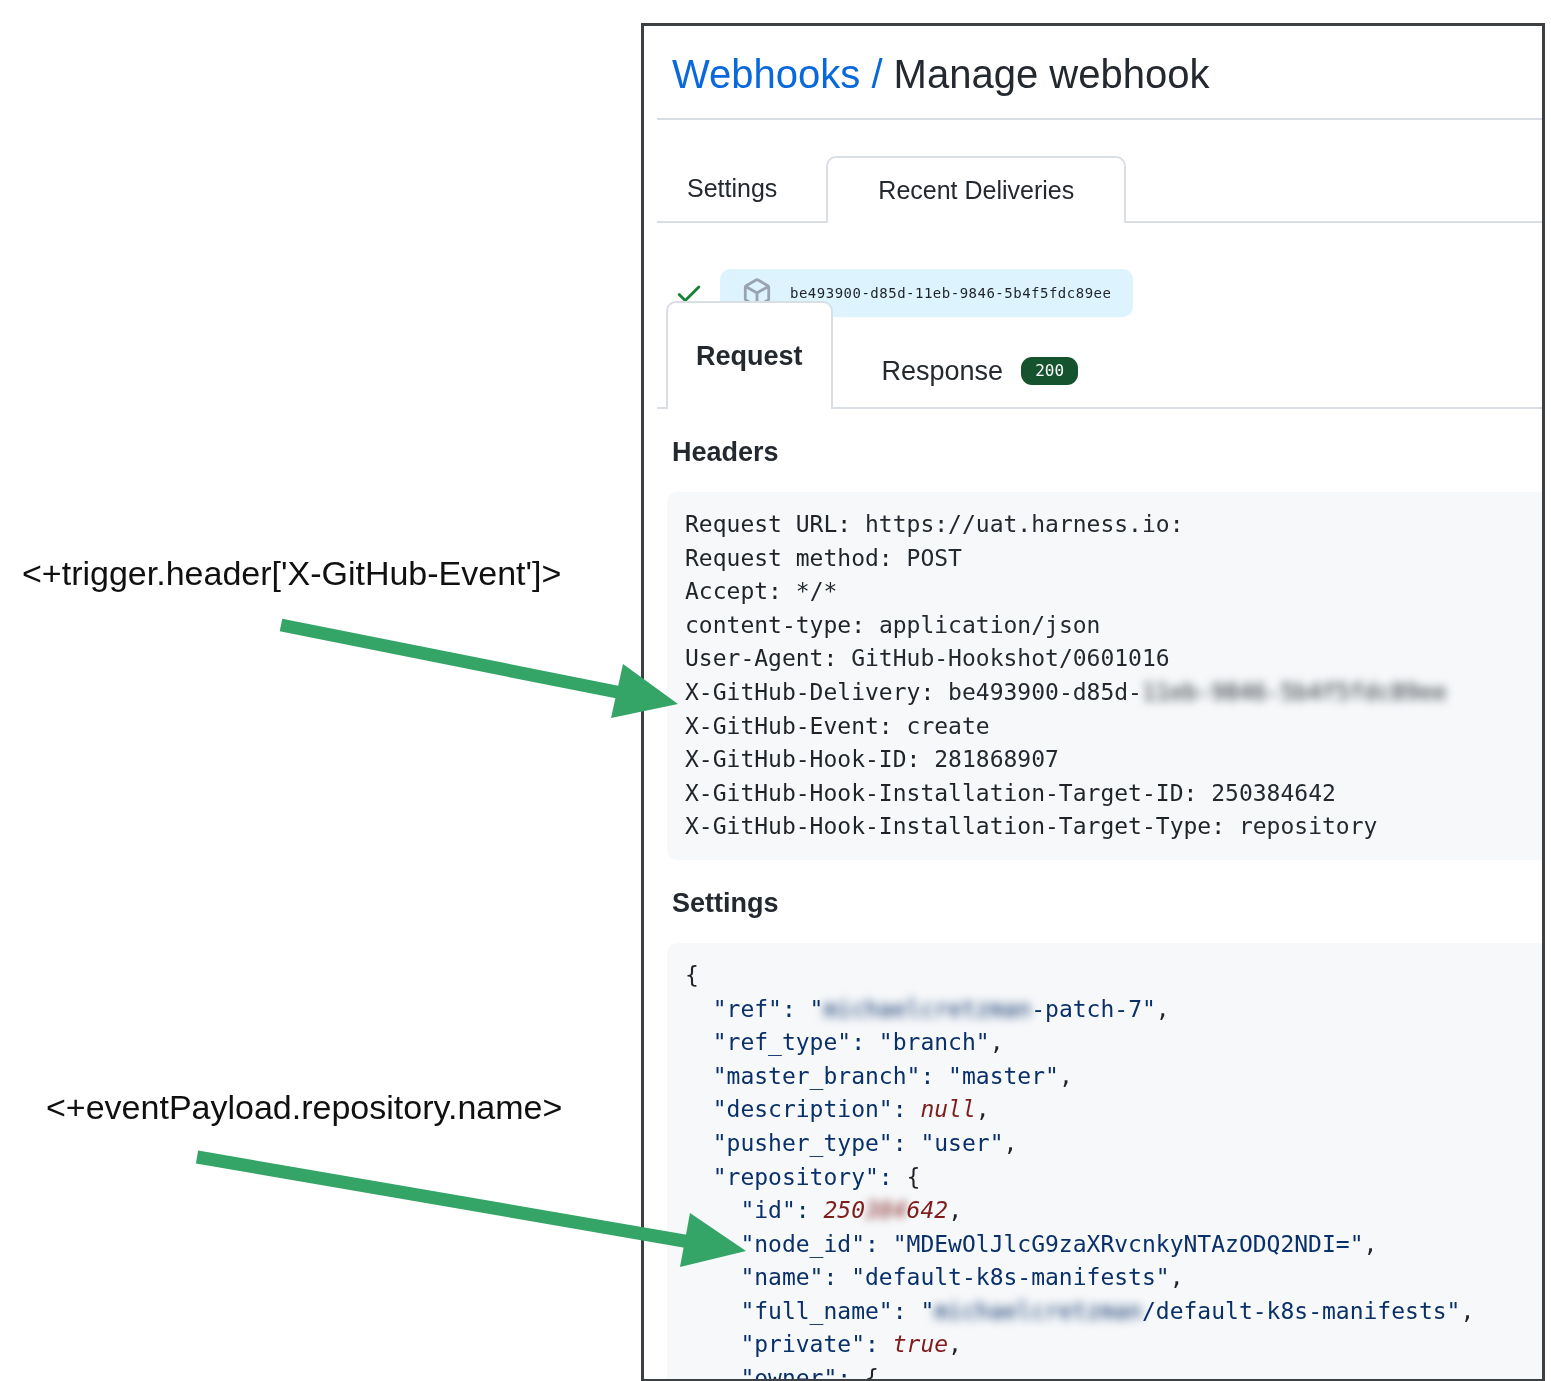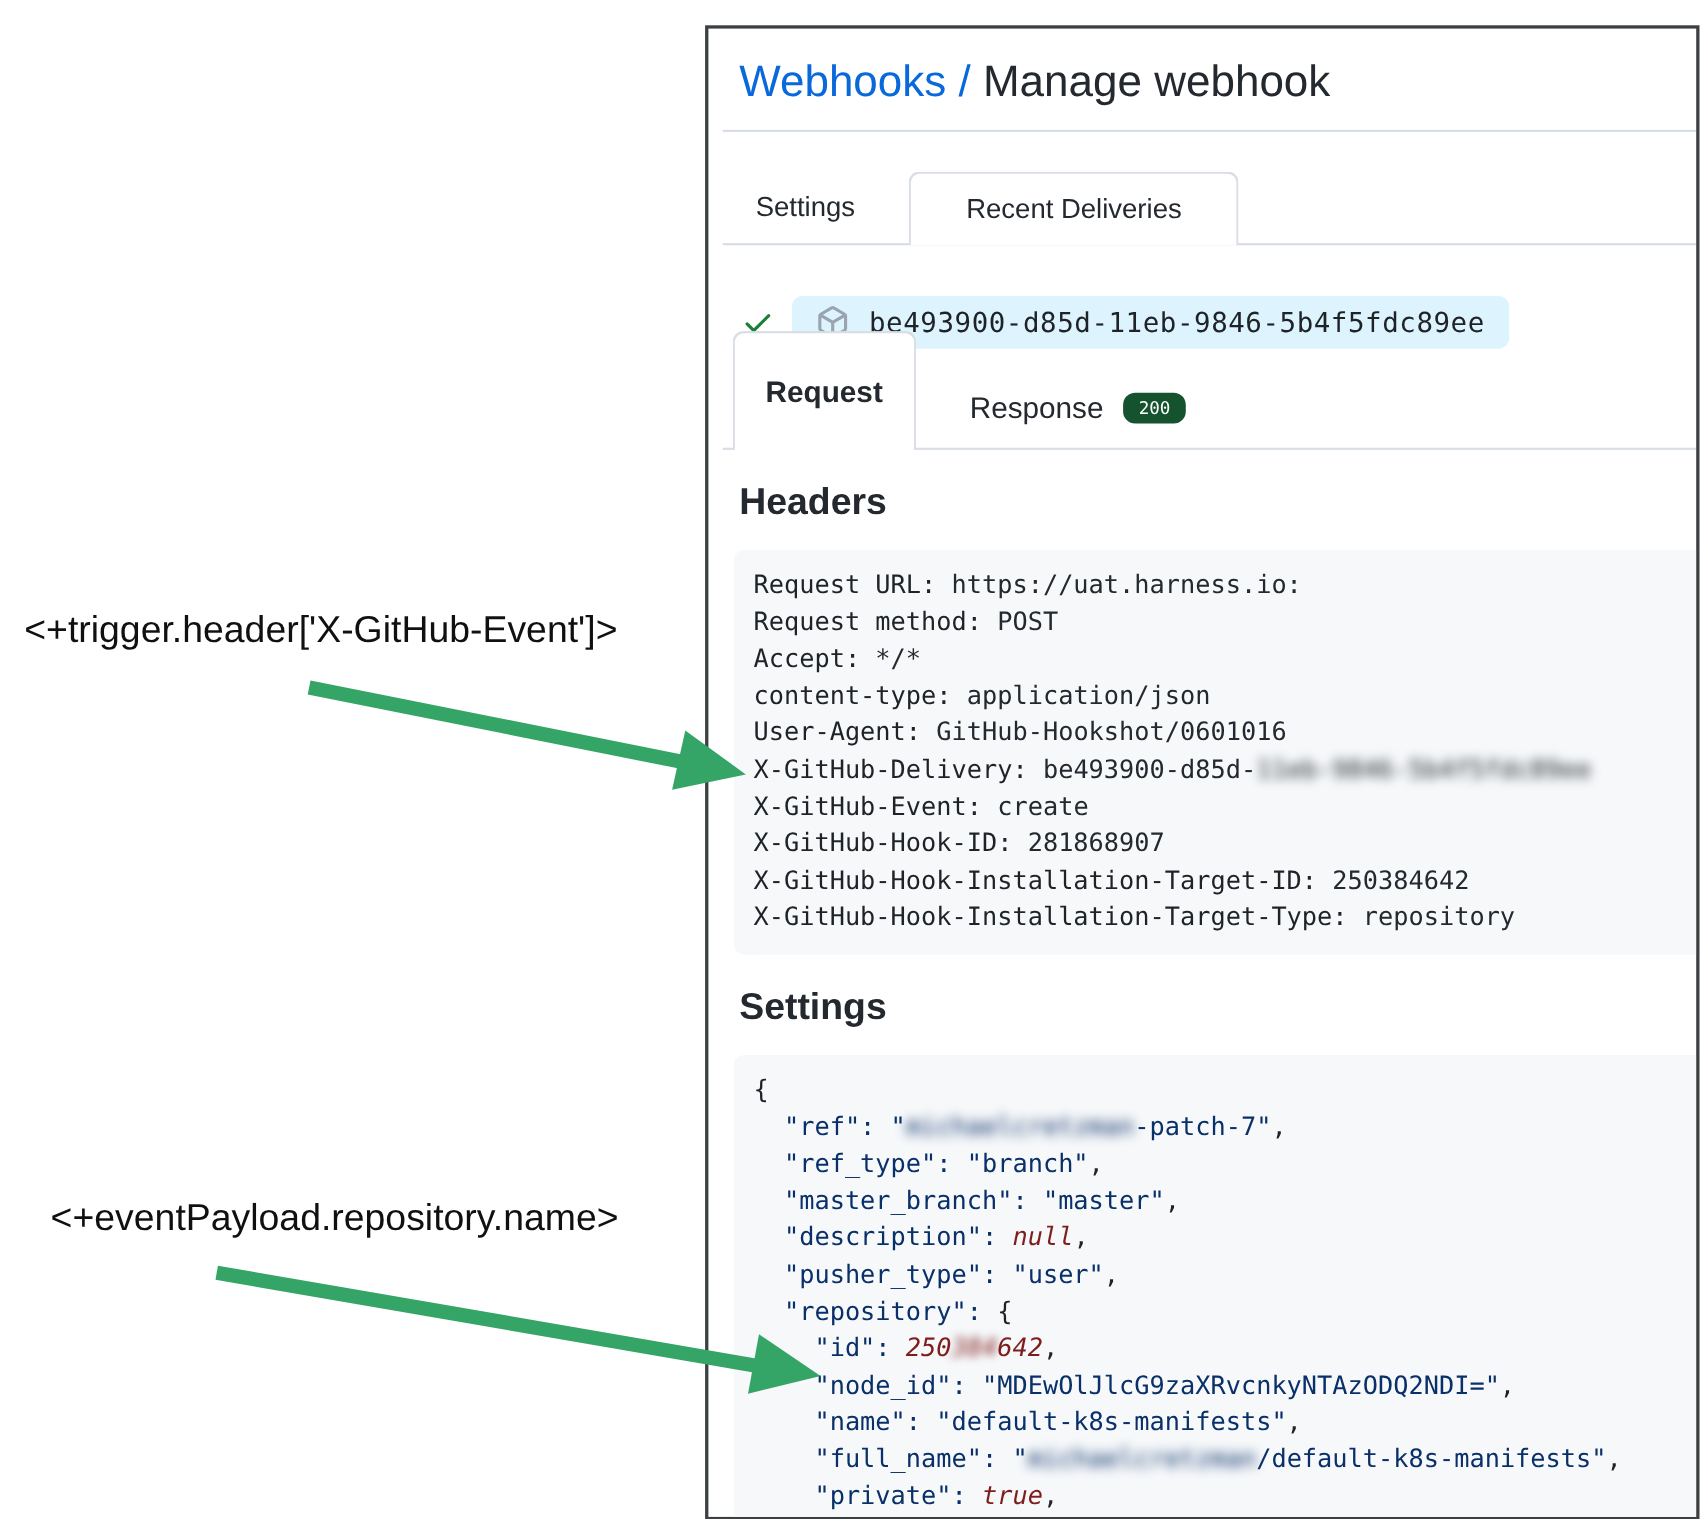--- a/index.html
+++ b/index.html
@@ -35,25 +35,25 @@
   .tabnav-1 .tab-active{font-size:25px;}
   .tabnav-2 .tab-active{font-size:27px;font-weight:700;padding:17px 28px;margin-left:9px;}
   .tabnav-2 .tab-plain{font-size:27px;gap:18px;}
   .status-badge{background:#14532d;color:#fff;font-family:"DejaVu Sans Mono",monospace;
                 font-size:16px;padding:6px 14px;border-radius:11px;line-height:1;}
 
   
   .delivery-row{display:flex;align-items:center;margin:46px 0 0 30px;gap:16px;}
   .delivery-pill{display:flex;align-items:center;gap:18px;background:#ddf4ff;
                  border-radius:10px;height:48px;padding:0 22px;cursor:pointer;}
-  .delivery-pill code{font-family:"DejaVu Sans Mono",monospace;font-size:25px;
+  .delivery-pill code{font-family:"DejaVu Sans Mono",monospace;font-size:14px;
                       color:#1f2328;letter-spacing:.5px;}
 
   
-  .section-heading{margin:28px 0 0 28px;font-size:34px;font-weight:700;color:#24292f;}
+  .section-heading{margin:28px 0 0 28px;font-size:27px;font-weight:700;color:#24292f;}
 
   
   .codebox{background:#f6f8fa;border-radius:10px 0 0 10px;margin:24px 0 0 23px;
            padding:16px 8px 16px 18px;overflow:hidden;}
   .codebox .code{font-family:"DejaVu Sans Mono",monospace;font-size:23px;
                  line-height:33.6px;white-space:pre;color:#24292f;}
   .payload-box{min-height:470px;}
   .hk{font-weight:400;color:#1f2328;}
   .c-t{color:#0a3069;}
   .c-p{color:#1f2328;}

